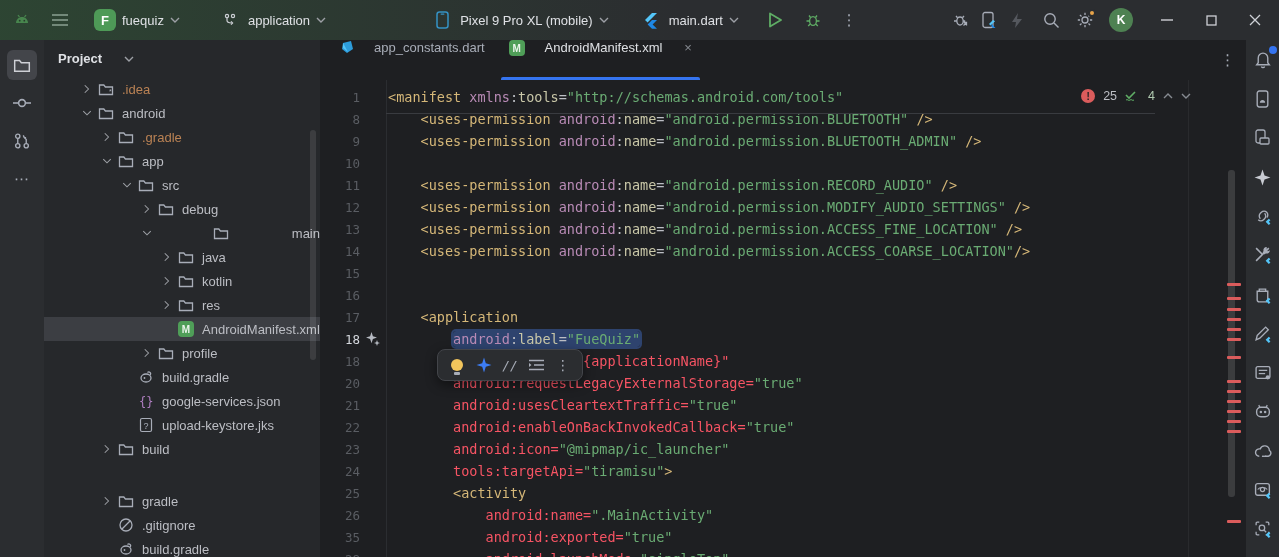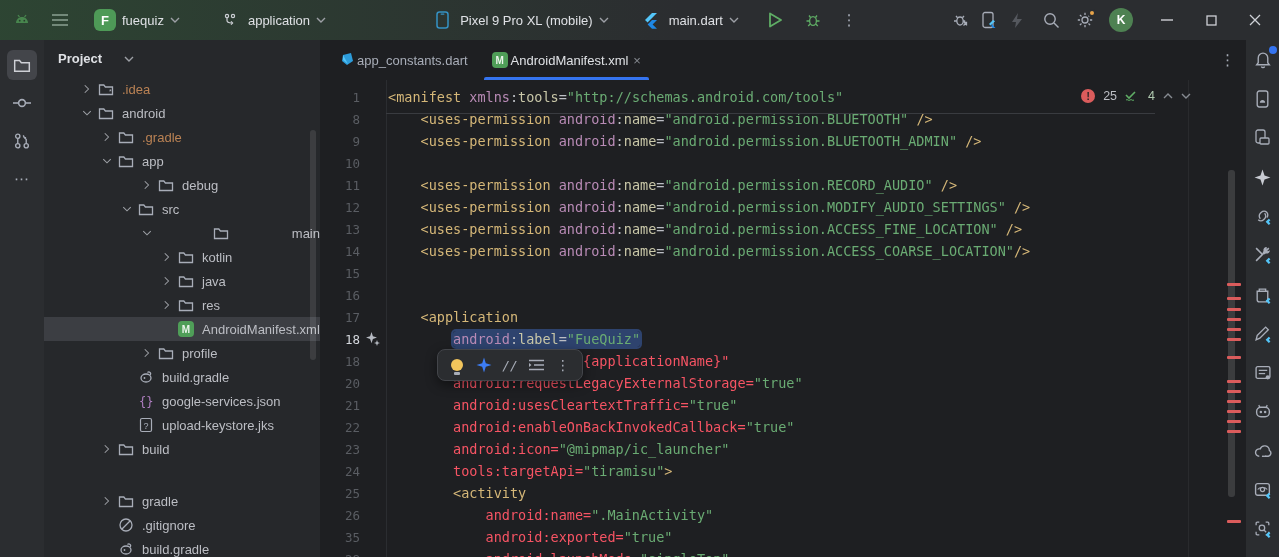--- a/index.html
+++ b/index.html
@@ -50,21 +50,21 @@
   .tr-chev { width:18px; flex:0 0 18px; display:flex; align-items:center; justify-content:center; color:#9DA0A6; }
   .tr-icon { width:20px; flex:0 0 20px; display:flex; align-items:center; justify-content:center; margin-right:6px; }
   .tr-label { color:#BCBEC4; }
   .tr-label.excluded { color:#BA8254; }
   .proj-scroll { position:absolute; right:4px; top:90px; width:6px; height:230px;
     background:rgba(255,255,255,.10); border-radius:3px; }
 
   
   .editor-col { flex:1; display:flex; flex-direction:column; min-width:0; background:#1E1F22; position:relative; }
   .tabbar { height:40px; flex:0 0 40px; display:flex; align-items:stretch; padding-left:8px; position:relative; }
-  .tab { display:flex; align-items:center; gap:3px; padding:0 12px; color:#A8ADB8; position:relative; }
+  .tab { display:flex; gap:20px; padding:0 12px; color:#A8ADB8; position:relative; }
   .tab.active { color:#DFE1E5; }
   .tab.active::after { content:""; position:absolute; left:4px; right:4px; bottom:0; height:3px;
     background:#3574F0; border-radius:2px 2px 0 0; }
   .tab-close { color:#868A91; margin-left:2px; font-size:13px; }
   .tabbar-more { position:absolute; right:10px; top:0; height:40px; display:flex; align-items:center;
     color:#A8ADB8; font-size:15px; }
   .m-badge { width:16px; height:16px; border-radius:4px; background:#4F9E58; color:#EAF4EB;
     font-size:10px; font-weight:bold; display:flex; align-items:center; justify-content:center; }
 
   .editor { flex:1; position:relative; font-family:"DejaVu Sans Mono", monospace; font-size:13.5px; overflow:hidden; }
@@ -350,84 +350,84 @@
                 <path d="M3 5.5l5 5 5-5" fill="none" stroke="#9DA0A6" stroke-width="1.4"></path>
               </svg>
             </span>
             <span class="tr-icon">
               <svg width="16" height="16" viewBox="0 0 16 16">
                 <path d="M1.5 4h4.3l1.6 2h7.1v7.5h-13z" fill="none" stroke="#A8ADB8" stroke-width="1.3"></path>
               </svg>
             </span>
             <span class="tr-label">app</span>
           </div>
+          <div class="tree-row" style="padding-left: 74px;">
+            <span class="tr-chev">
+              <svg width="12" height="12" viewBox="0 0 16 16">
+                <path d="M3 5.5l5 5 5-5" fill="none" stroke="#9DA0A6" stroke-width="1.4"></path>
+              </svg>
+            </span>
+            <span class="tr-icon">
+              <svg width="16" height="16" viewBox="0 0 16 16">
+                <path d="M1.5 4h4.3l1.6 2h7.1v7.5h-13z" fill="none" stroke="#A8ADB8" stroke-width="1.3"></path>
+              </svg>
+            </span>
+            <span class="tr-label">src</span>
+          </div>
           <div class="tree-row" style="padding-left: 94px;">
             <span class="tr-chev">
               <svg width="12" height="12" viewBox="0 0 16 16">
                 <path d="M5 3l5 5-5 5" fill="none" stroke="#9DA0A6" stroke-width="1.4"></path>
               </svg>
             </span>
             <span class="tr-icon">
               <svg width="16" height="16" viewBox="0 0 16 16">
                 <path d="M1.5 4h4.3l1.6 2h7.1v7.5h-13z" fill="none" stroke="#A8ADB8" stroke-width="1.3"></path>
               </svg>
             </span>
             <span class="tr-label">debug</span>
           </div>
-          <div class="tree-row" style="padding-left: 74px;">
+          <div class="tree-row" style="padding-left: 94px; justify-content: space-between;">
             <span class="tr-chev">
               <svg width="12" height="12" viewBox="0 0 16 16">
                 <path d="M3 5.5l5 5 5-5" fill="none" stroke="#9DA0A6" stroke-width="1.4"></path>
               </svg>
             </span>
             <span class="tr-icon">
               <svg width="16" height="16" viewBox="0 0 16 16">
                 <path d="M1.5 4h4.3l1.6 2h7.1v7.5h-13z" fill="none" stroke="#A8ADB8" stroke-width="1.3"></path>
               </svg>
             </span>
-            <span class="tr-label">src</span>
-          </div>
-          <div class="tree-row" style="padding-left: 94px; justify-content: space-between;">
-            <span class="tr-chev">
-              <svg width="12" height="12" viewBox="0 0 16 16">
-                <path d="M3 5.5l5 5 5-5" fill="none" stroke="#9DA0A6" stroke-width="1.4"></path>
-              </svg>
-            </span>
-            <span class="tr-icon">
-              <svg width="16" height="16" viewBox="0 0 16 16">
-                <path d="M1.5 4h4.3l1.6 2h7.1v7.5h-13z" fill="none" stroke="#A8ADB8" stroke-width="1.3"></path>
-              </svg>
-            </span>
             <span class="tr-label">main</span>
           </div>
           <div class="tree-row" style="padding-left: 114px;">
             <span class="tr-chev">
               <svg width="12" height="12" viewBox="0 0 16 16">
                 <path d="M5 3l5 5-5 5" fill="none" stroke="#9DA0A6" stroke-width="1.4"></path>
               </svg>
             </span>
             <span class="tr-icon">
               <svg width="16" height="16" viewBox="0 0 16 16">
                 <path d="M1.5 4h4.3l1.6 2h7.1v7.5h-13z" fill="none" stroke="#A8ADB8" stroke-width="1.3"></path>
               </svg>
             </span>
+            <span class="tr-label">java</span>
+          </div>
+          <div class="tree-row" style="padding-left: 114px;">
+            <span class="tr-chev">
+              <svg width="12" height="12" viewBox="0 0 16 16">
+                <path d="M5 3l5 5-5 5" fill="none" stroke="#9DA0A6" stroke-width="1.4"></path>
+              </svg>
+            </span>
+            <span class="tr-icon">
+              <svg width="16" height="16" viewBox="0 0 16 16">
+                <path d="M1.5 4h4.3l1.6 2h7.1v7.5h-13z" fill="none" stroke="#A8ADB8" stroke-width="1.3"></path>
+              </svg>
+            </span>
             <span class="tr-label">kotlin</span>
-          </div>
-          <div class="tree-row" style="padding-left: 114px;">
-            <span class="tr-chev">
-              <svg width="12" height="12" viewBox="0 0 16 16">
-                <path d="M5 3l5 5-5 5" fill="none" stroke="#9DA0A6" stroke-width="1.4"></path>
-              </svg>
-            </span>
-            <span class="tr-icon">
-              <svg width="16" height="16" viewBox="0 0 16 16">
-                <path d="M1.5 4h4.3l1.6 2h7.1v7.5h-13z" fill="none" stroke="#A8ADB8" stroke-width="1.3"></path>
-              </svg>
-            </span>
-            <span class="tr-label">java</span>
           </div>
           <div class="tree-row" style="padding-left: 114px;">
             <span class="tr-chev">
               <svg width="12" height="12" viewBox="0 0 16 16">
                 <path d="M5 3l5 5-5 5" fill="none" stroke="#9DA0A6" stroke-width="1.4"></path>
               </svg>
             </span>
             <span class="tr-icon">
               <svg width="16" height="16" viewBox="0 0 16 16">
                 <path d="M1.5 4h4.3l1.6 2h7.1v7.5h-13z" fill="none" stroke="#A8ADB8" stroke-width="1.3"></path>

